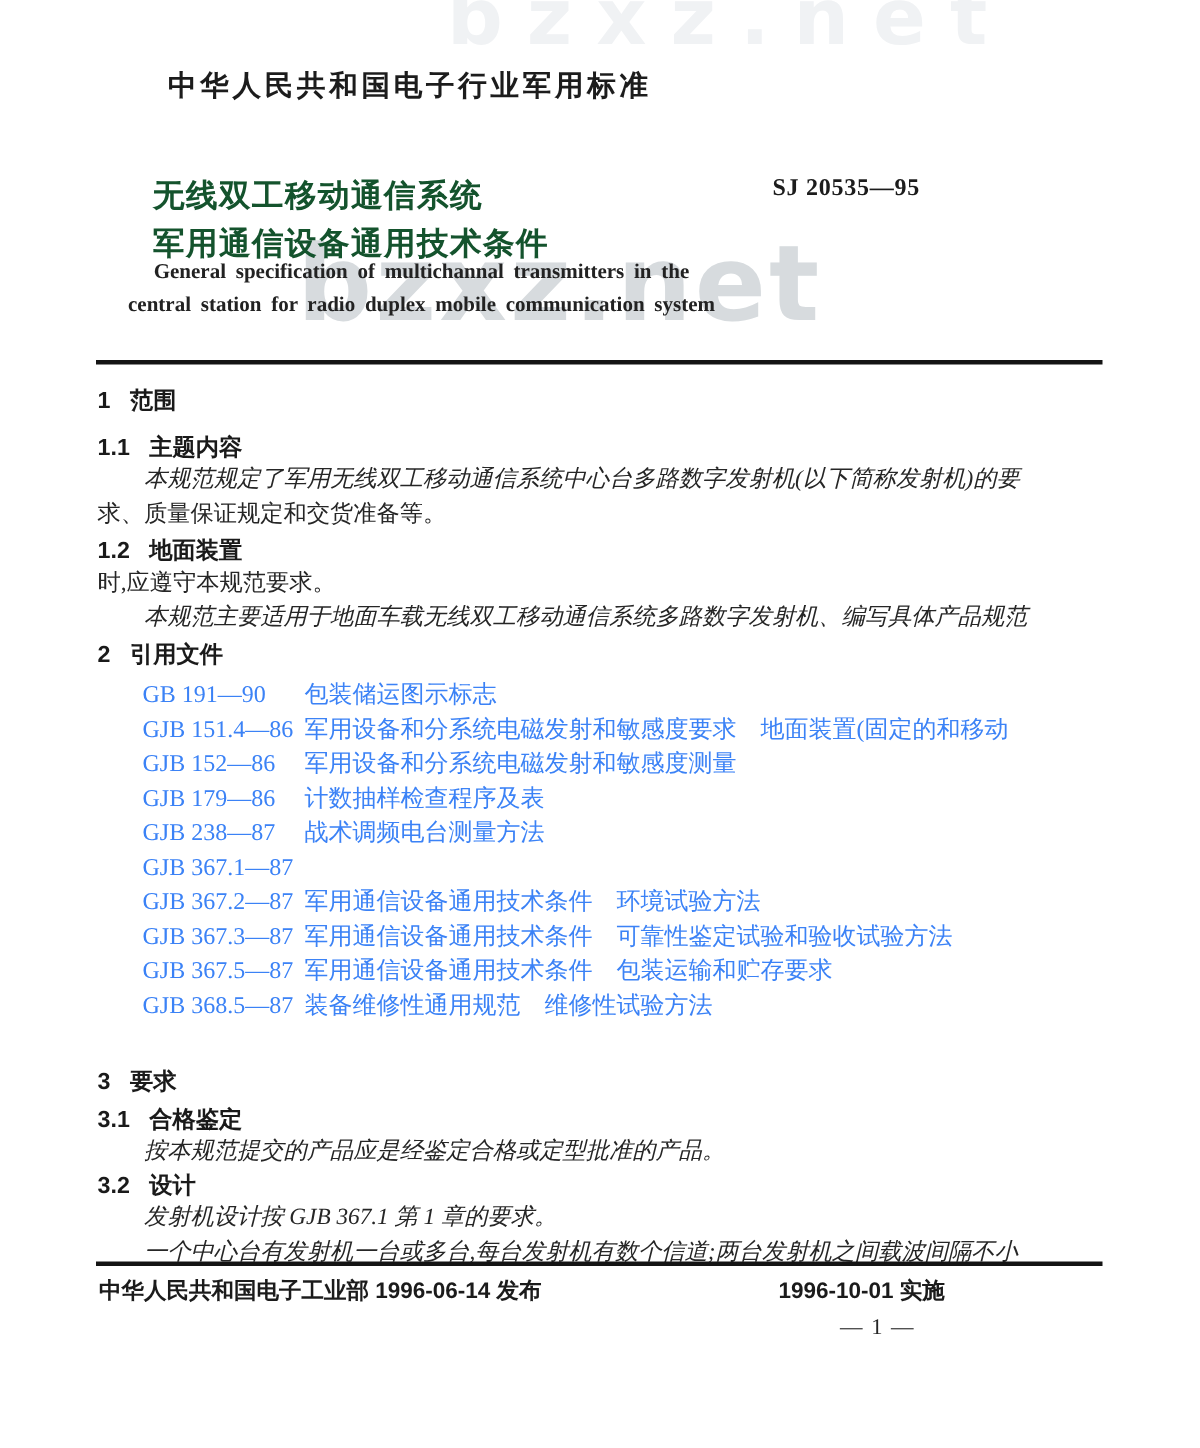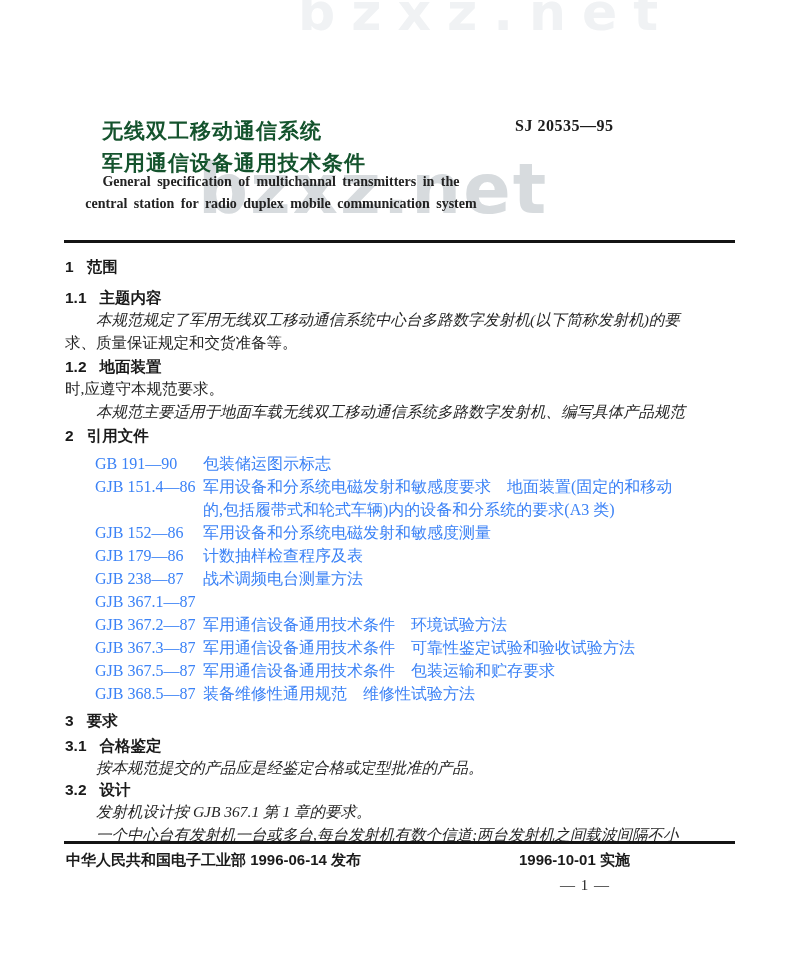--- a/index.html
+++ b/index.html
@@ -91,20 +91,21 @@
   }
 </style>
 </head>
 <body>
 
 <div class="page">
 
   <div class="wm-top">bzxz.net</div>
   <div class="wm-main">bzxz.net</div>
 
+  <div class="std-class">中华人民共和国电子行业军用标准</div>
 
   <div class="title-block">
     <div class="title-line">无线双工移动通信系统</div>
     <div class="title-line">军用通信设备通用技术条件</div>
   </div>
 
   <div class="std-no">SJ 20535—95</div>
 
   <div class="en-title">
     <div>General specification of multichannal transmitters in the</div>
@@ -141,21 +142,20 @@
     <div class="ref-row">
       <div class="ref-code">GB 191—90</div>
       <div class="ref-desc">
           <div>包装储运图示标志</div>
         </div>
     </div>
     <div class="ref-row">
       <div class="ref-code">GJB 151.4—86</div>
       <div class="ref-desc">
         <div>军用设备和分系统电磁发射和敏感度要求　地面装置(固定的和移动</div>
-        <div>的,包括履带式和轮式车辆)内的设备和分系统的要求(A3 类)</div>
       </div>
     </div>
     <div class="ref-row">
       <div class="ref-code">GJB 152—86</div>
       <div class="ref-desc">
           <div>军用设备和分系统电磁发射和敏感度测量</div>
         </div>
     </div>
     <div class="ref-row">
       <div class="ref-code">GJB 179—86</div>

